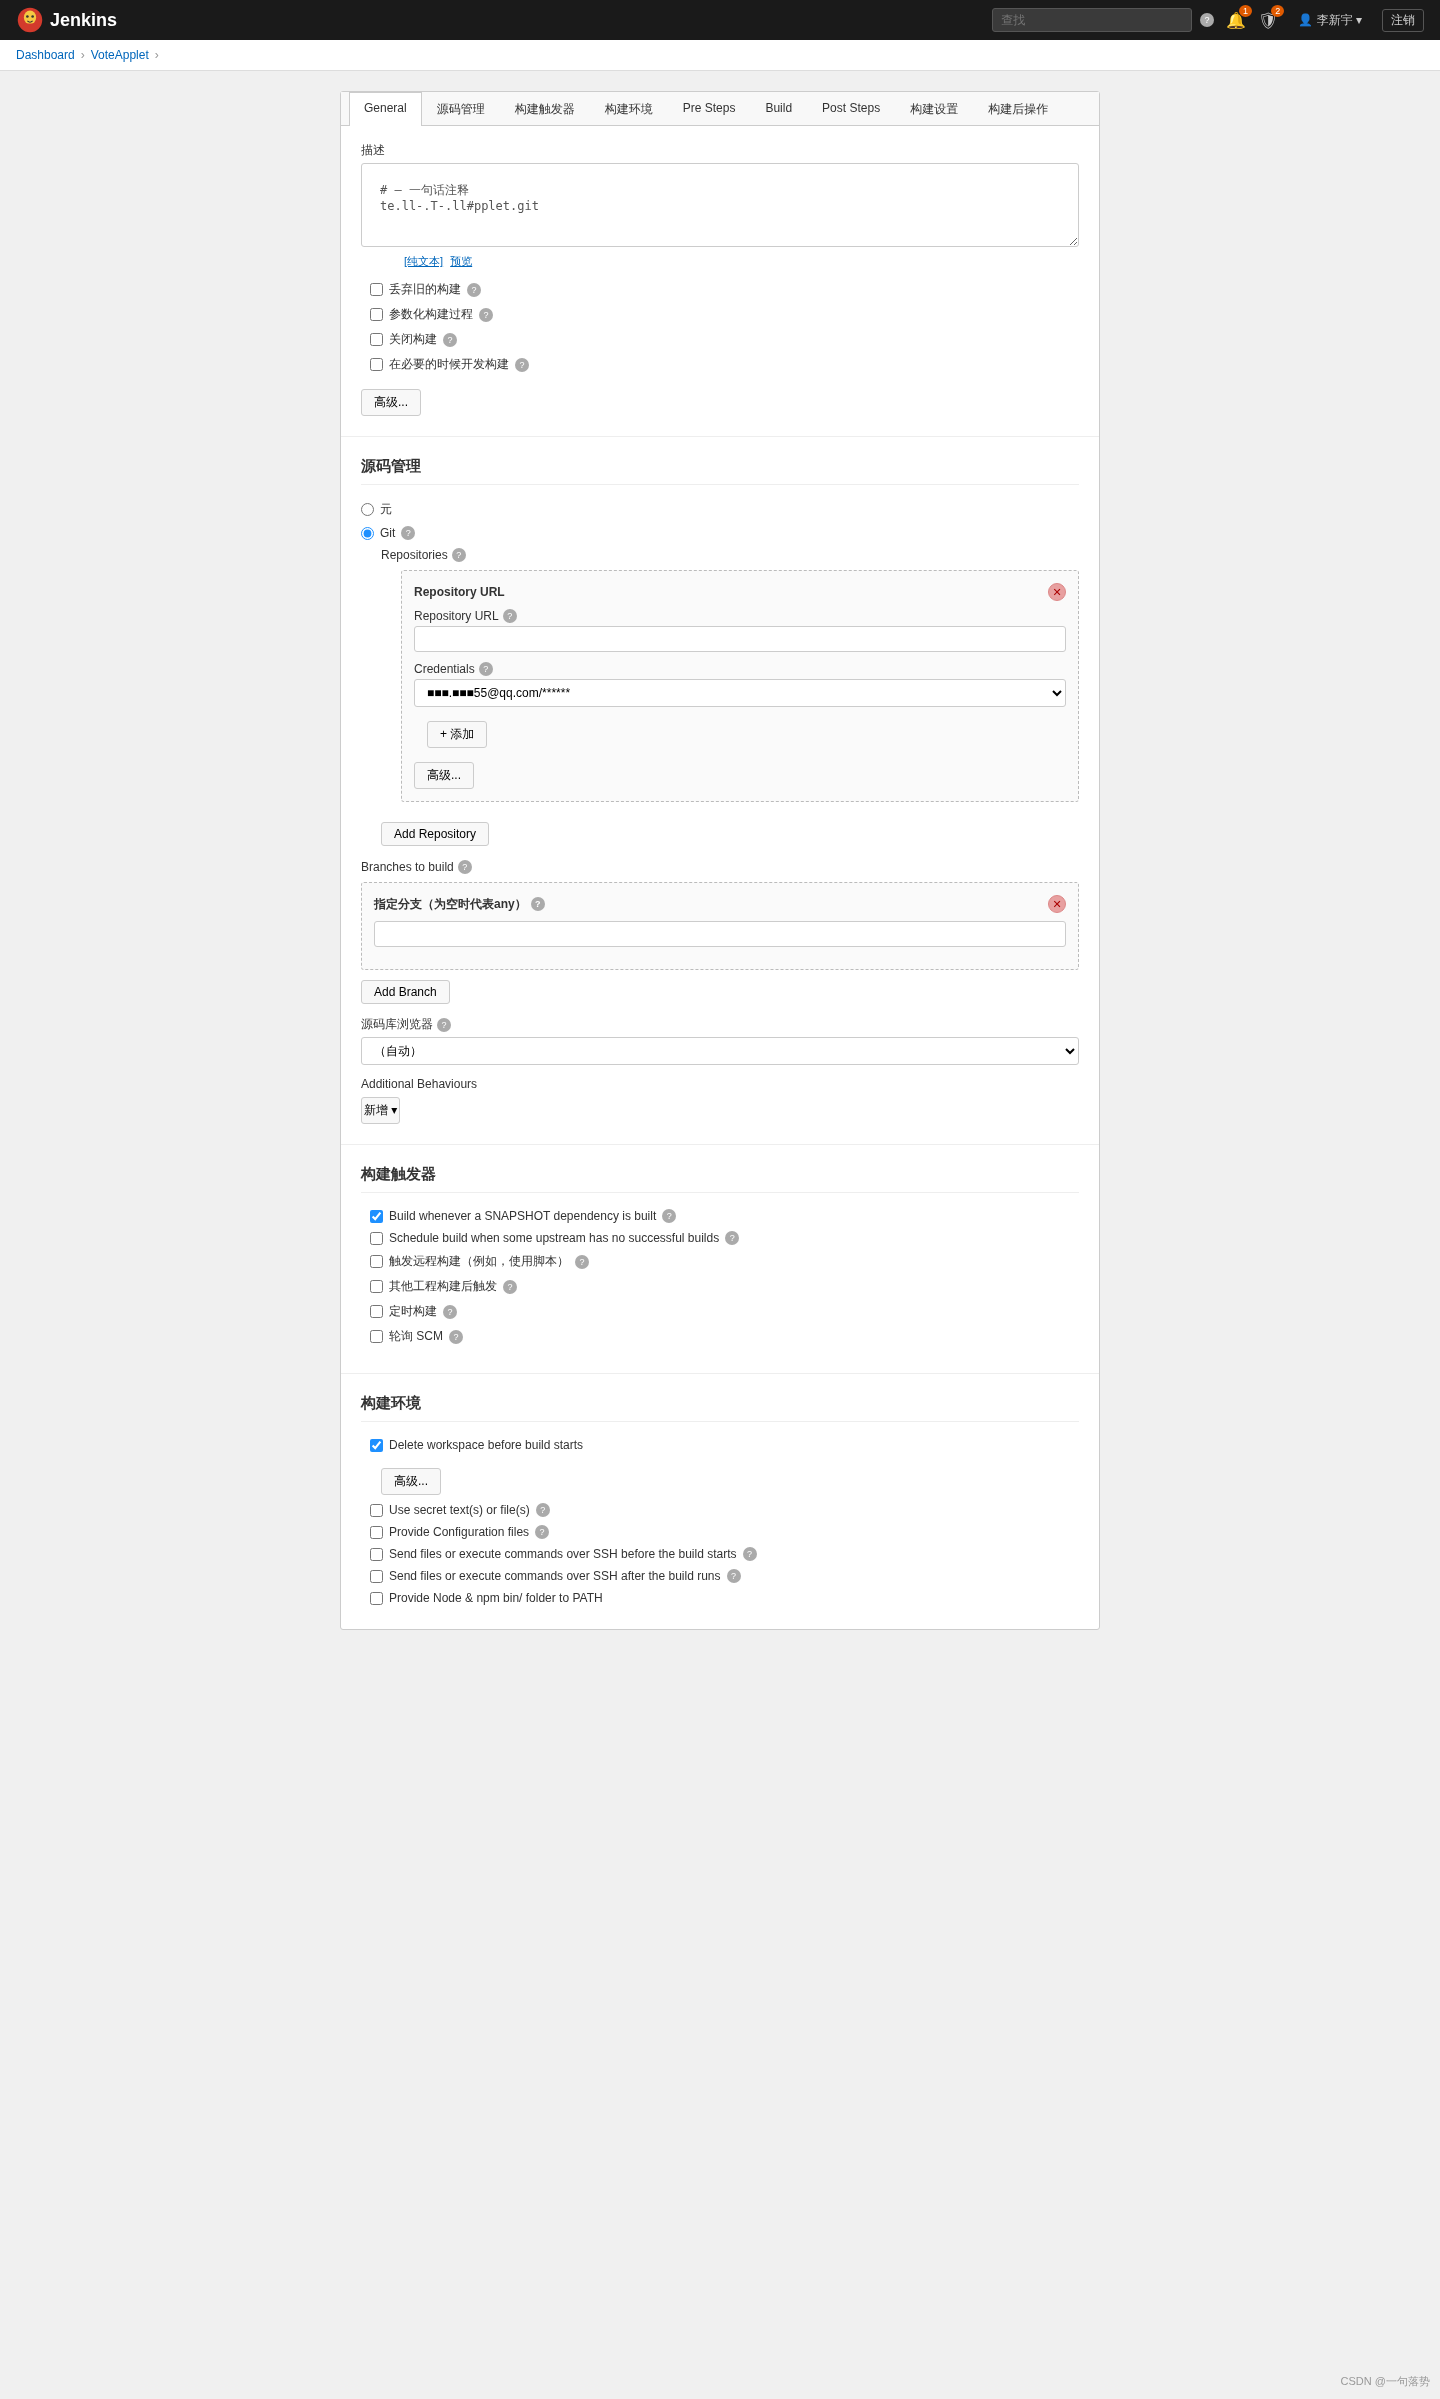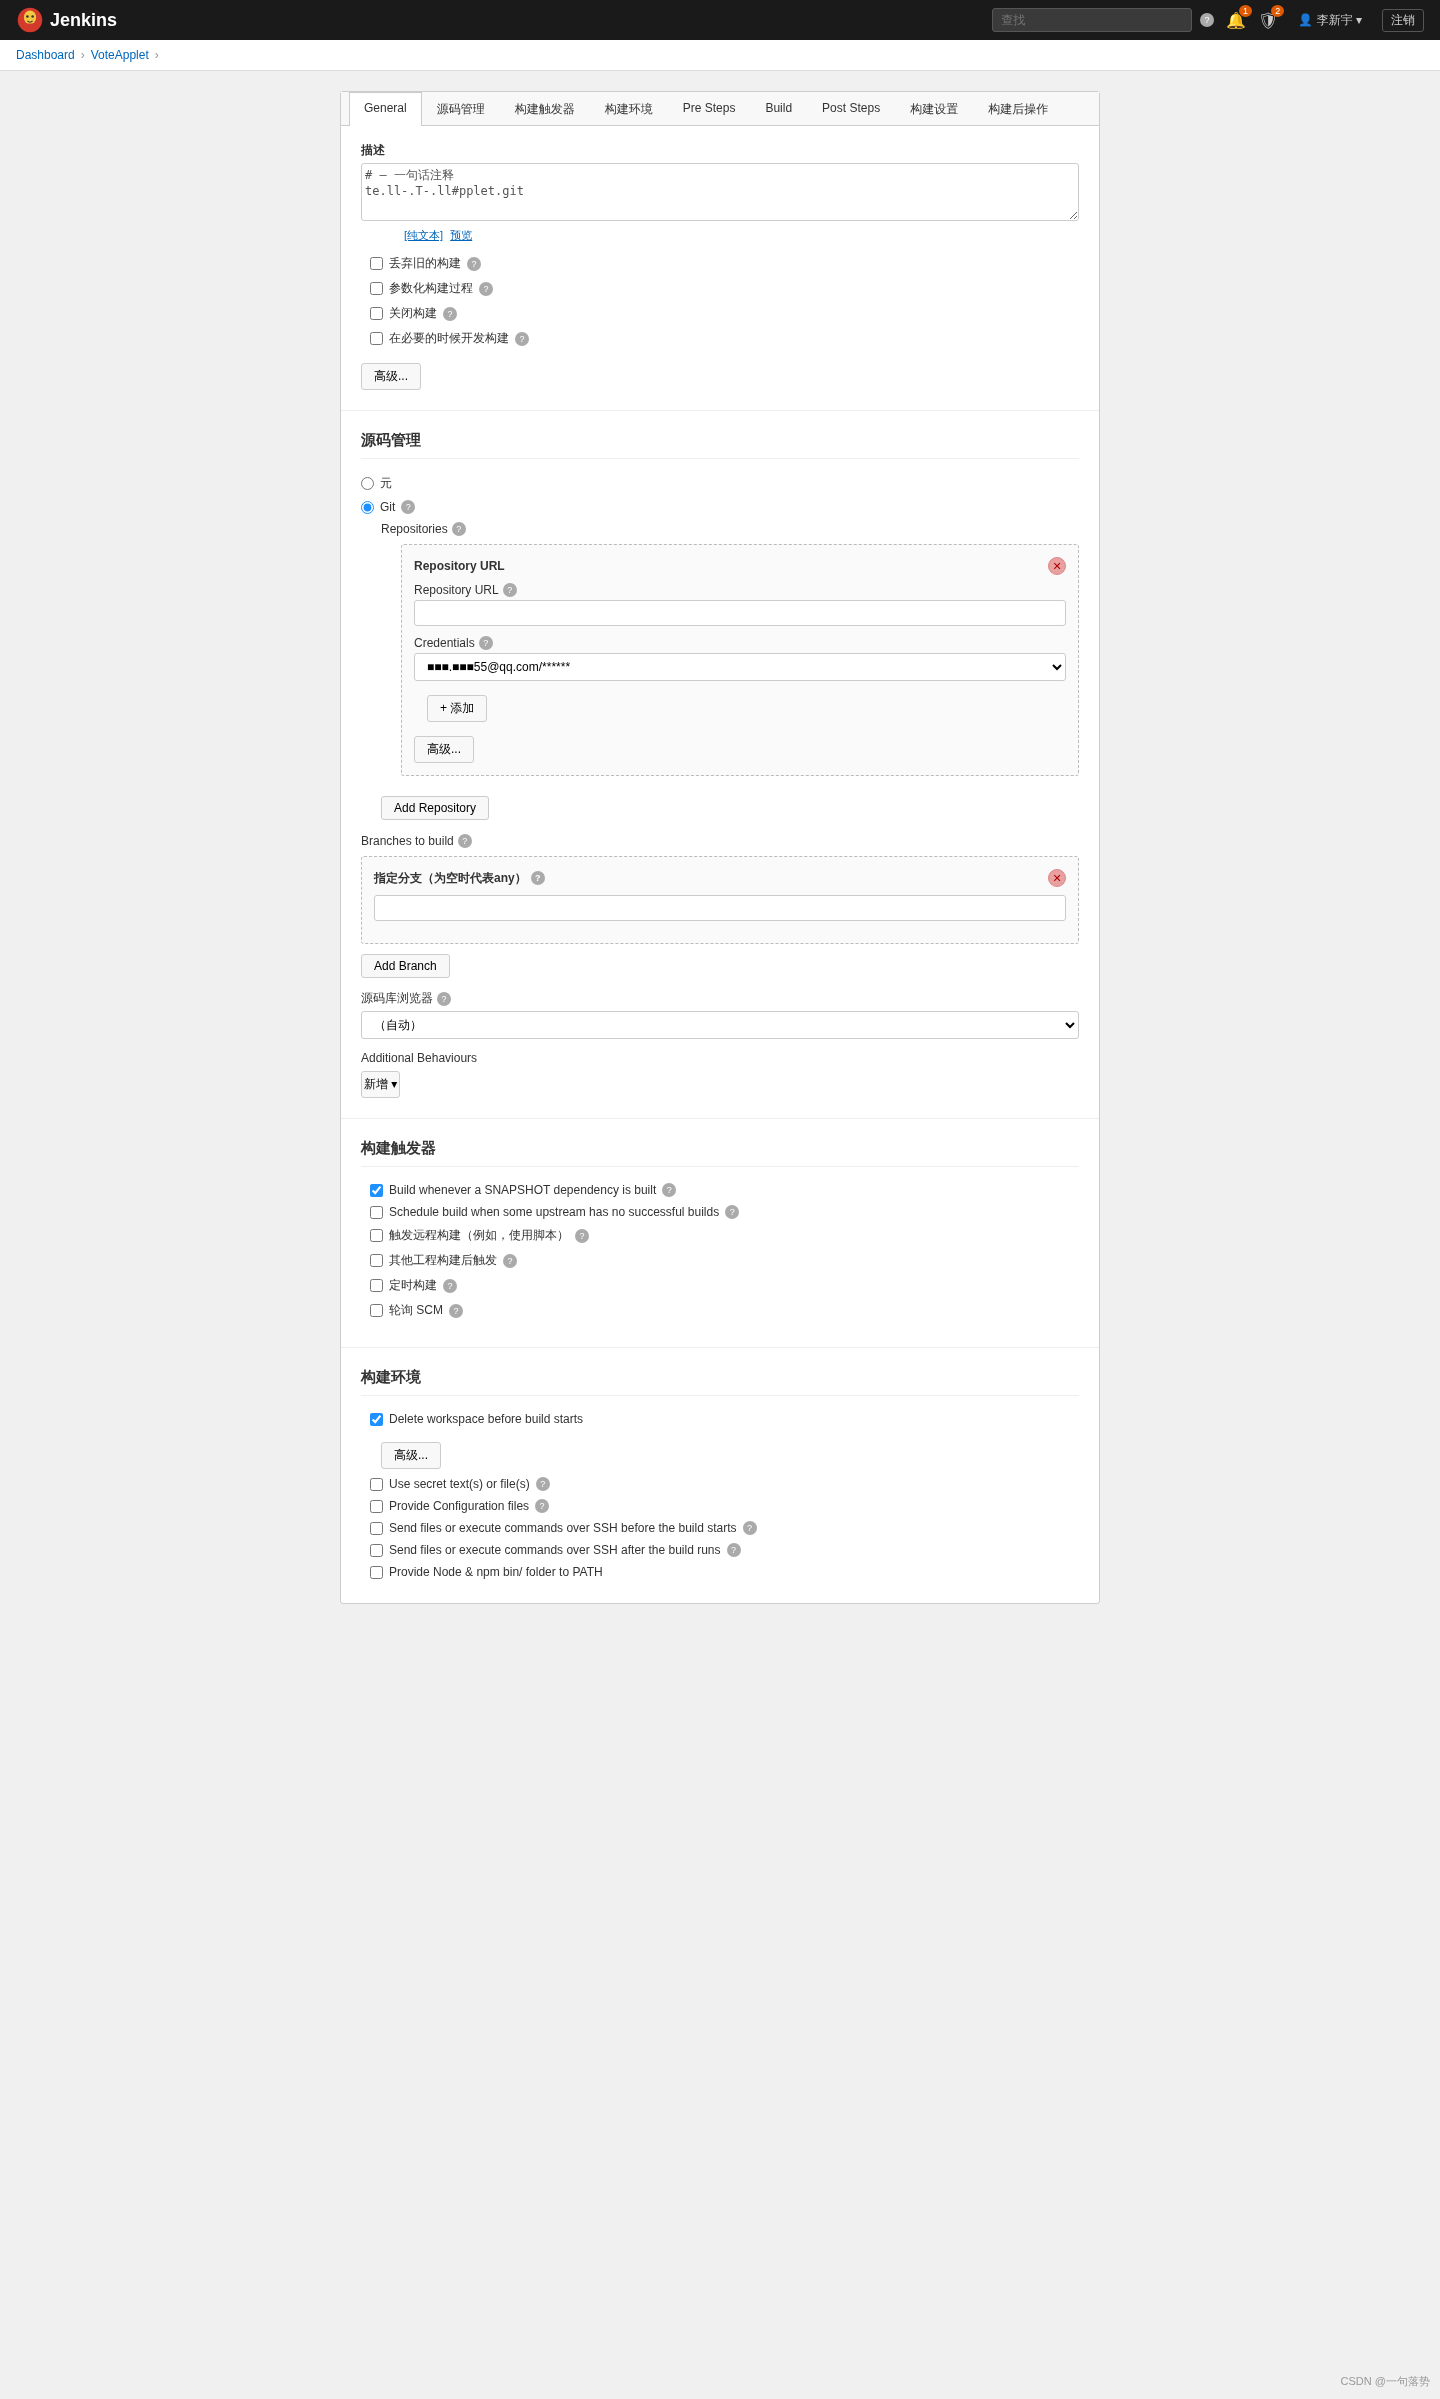--- a/index.html
+++ b/index.html
@@ -142,28 +142,27 @@
       margin-bottom: 16px;
       padding-bottom: 8px;
       border-bottom: 1px solid #eee;
     }
 
     
     .field-label {
       font-size: 12px;
       color: #333;
       margin-bottom: 4px;
-      font-weight: bold;
     }
     textarea.desc-input {
       width: 100%;
-      height: 58px;
-      border: 1px solid #ccc;
-      border-radius: 3px;
-      padding: 3px;
+      height: 84px;
+      border: 1px solid #ccc;
+      border-radius: 3px;
+      padding: 18px;
       font-size: 12px;
       resize: vertical;
       color: #555;
     }
     .rich-text-link {
       font-size: 11px;
       color: #0066bb;
       margin-top: 4px;
       cursor: pointer;
       padding-left: 43px;

